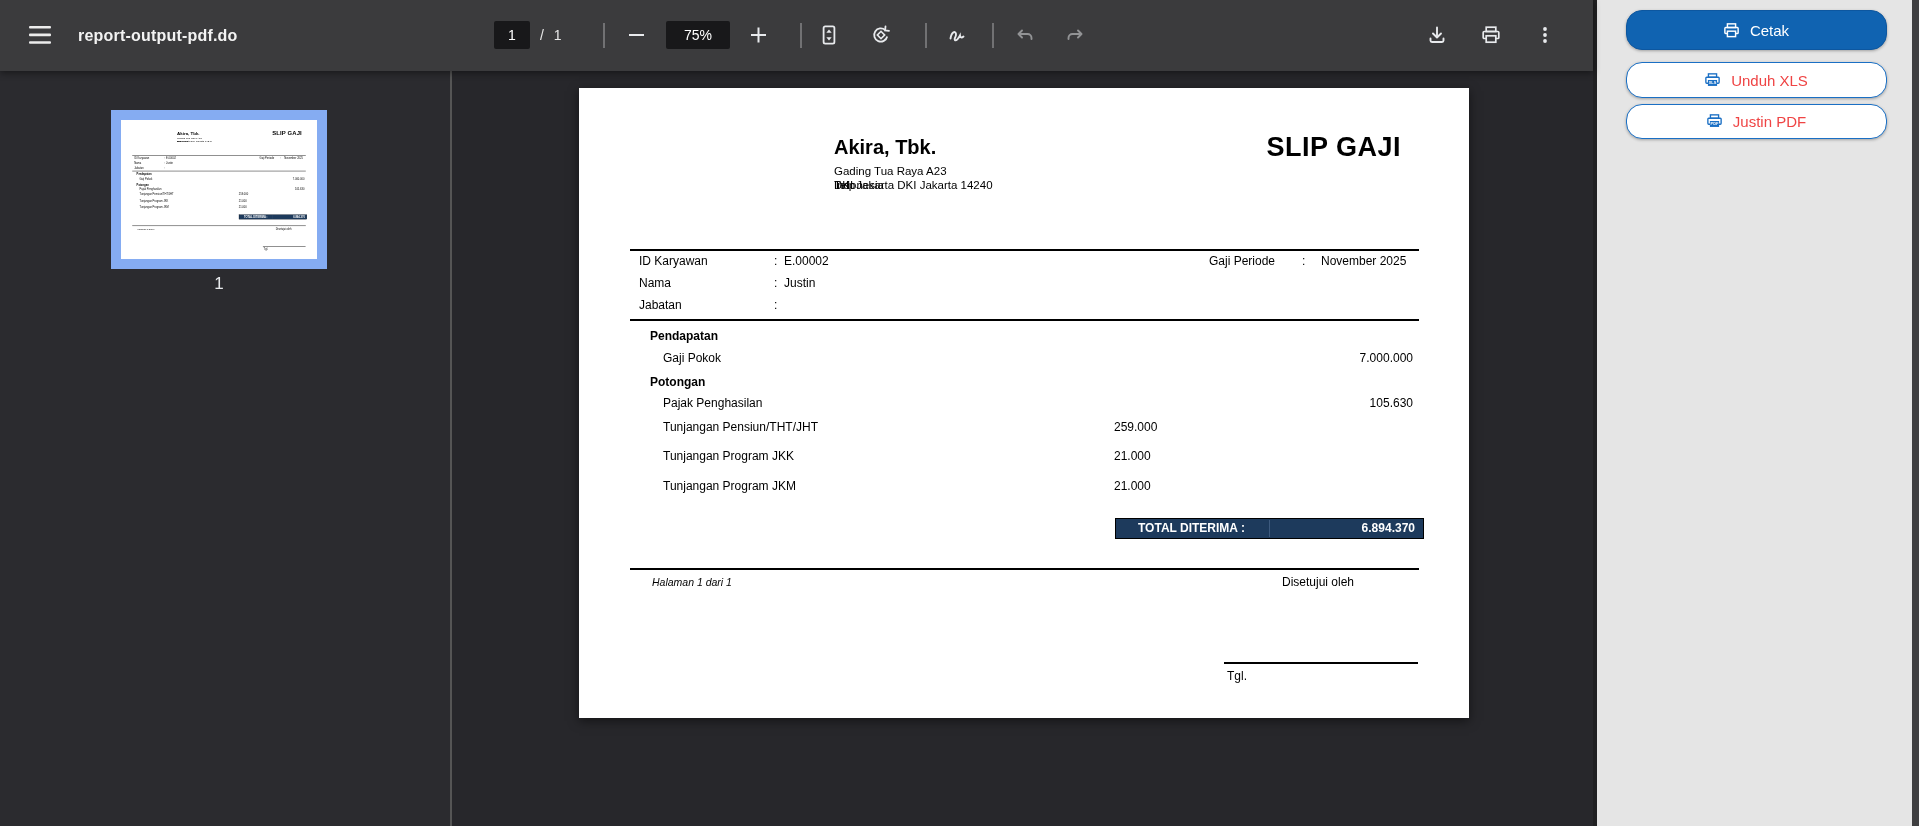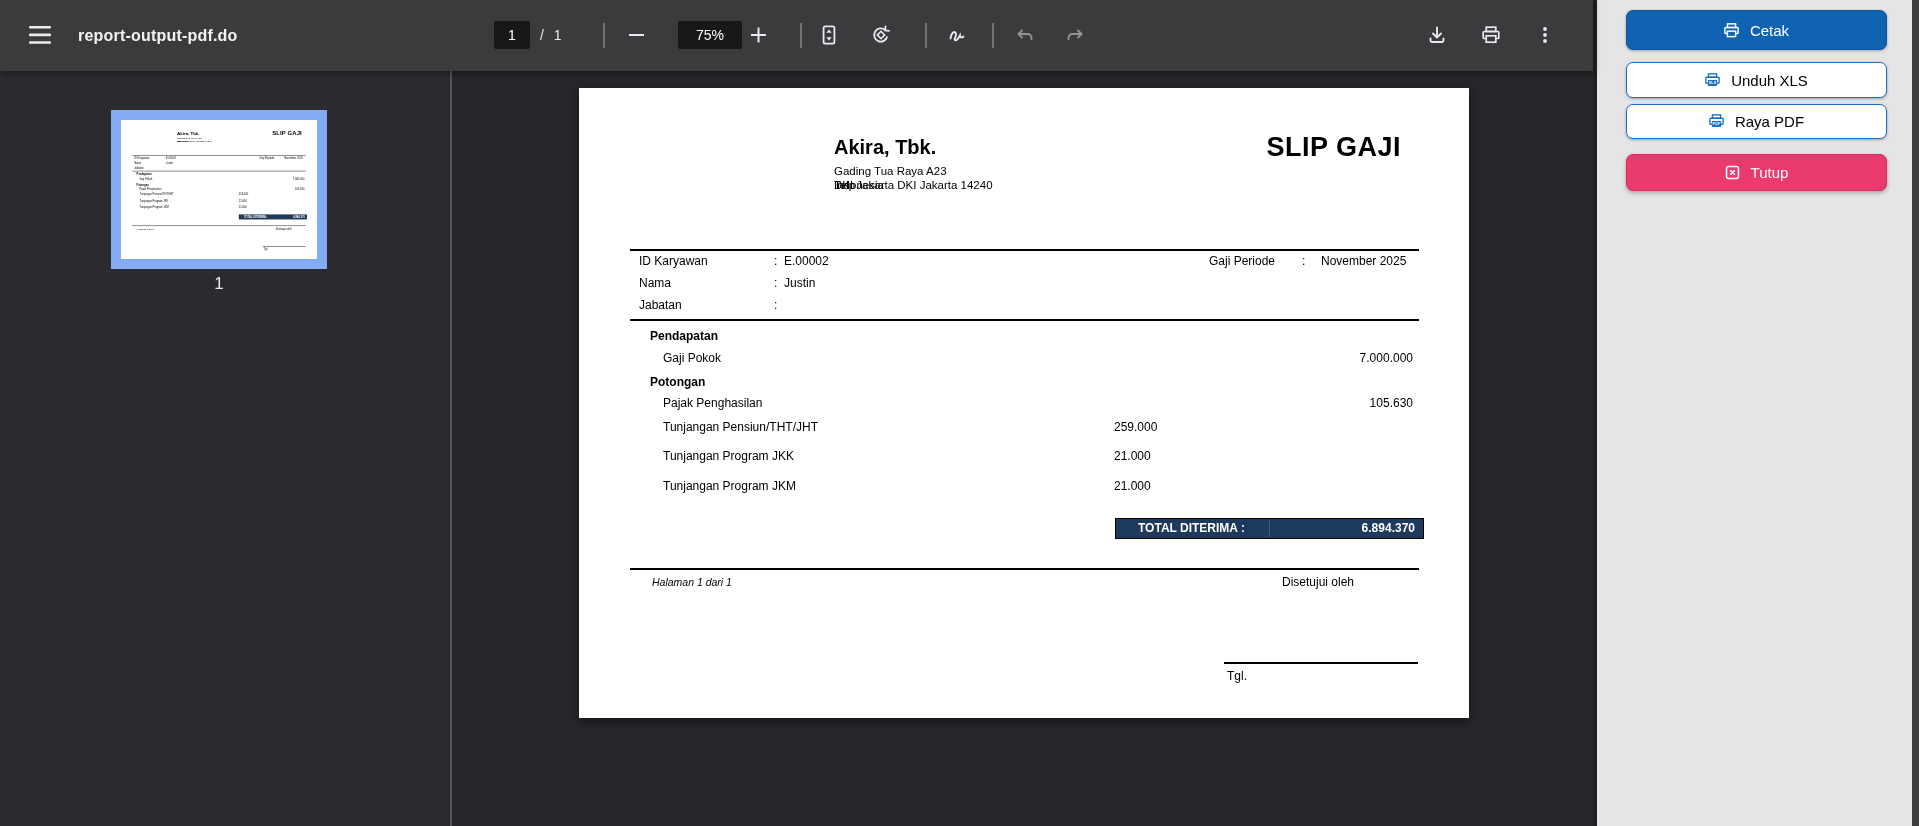--- a/index.html
+++ b/index.html
@@ -6,21 +6,21 @@
   .app{position:relative;width:1919px;height:826px;display:flex;overflow:hidden;}
 
   
   .viewer{width:1593px;height:826px;display:flex;flex-direction:column;background:#27272b;}
   .toolbar{position:relative;height:71px;flex:0 0 71px;background:#3b3b3d;box-shadow:0 2px 7px rgba(0,0,0,.45);z-index:5;}
   .icon-btn{position:absolute;width:34px;height:34px;top:18px;border:none;background:transparent;display:flex;align-items:center;justify-content:center;border-radius:50%;cursor:pointer;padding:0;}
   .icon-btn svg{display:block;}
   .tb-title{position:absolute;left:78px;top:0;line-height:71px;color:#f3f3f3;font-size:16px;font-weight:700;letter-spacing:.2px;}
   .tb-box{position:absolute;top:21px;height:28px;background:#18181a;border:none;border-radius:2px;color:#fff;font-size:14px;text-align:center;font-family:inherit;padding:0;}
   .page-box{left:494px;width:36px;}
-  .zoom-box{left:666px;width:64px;line-height:28px;cursor:pointer;margin-left:12px;}
+  .zoom-box{left:666px;width:64px;line-height:28px;cursor:pointer;}
   .page-total{position:absolute;left:540px;top:0;line-height:71px;color:#e8e8e8;font-size:14px;word-spacing:6px;}
   .tb-div{position:absolute;top:23px;width:2px;height:25px;background:#717173;}
   .glyph-btn{color:#e8eaed;font-size:21px;line-height:1;}
   .dim svg{opacity:.5;}
 
   
   .content{flex:1;display:flex;min-height:0;}
   .thumb-panel{width:450px;flex:0 0 450px;background:#2b2b2f;border-right:2px solid #555;position:relative;}
   .thumb-sel{position:absolute;left:111px;top:39px;width:196px;height:139px;border:10px solid #85acf2;background:#fff;cursor:pointer;}
   .thumb-inner{position:relative;width:196px;height:139px;overflow:hidden;background:#fff;}
@@ -59,24 +59,24 @@
   .sig-line{left:645px;top:574px;width:194px;height:2px;background:#000;}
   .date-label{left:648px;top:581px;font-size:12px;}
 
   
   .pdf-page.mini{left:0;top:0;transform:scale(0.22);transform-origin:0 0;box-shadow:none;}
 
   
   .side-panel{width:326px;flex:0 0 326px;background:#e5e5e5;position:relative;display:flex;flex-direction:column;align-items:center;}
   .side-panel::before{content:"";position:absolute;left:0;top:0;width:4px;height:100%;background:#202022;}
   .side-panel::after{content:"";position:absolute;right:0;top:0;width:7px;height:100%;background:#3f3f41;}
-  .sp-btn{width:261px;border-radius:7px;display:flex;align-items:center;justify-content:center;gap:10px;font-size:15px;font-family:inherit;cursor:pointer;box-shadow:0 1px 3px rgba(0,0,0,.3);border:1px solid transparent;box-sizing:border-box;padding:0;}
+  .sp-btn{width:261px;border-radius:16px;display:flex;align-items:center;justify-content:center;gap:10px;font-size:15px;font-family:inherit;cursor:pointer;box-shadow:0 1px 3px rgba(0,0,0,.3);border:1px solid transparent;box-sizing:border-box;padding:0;}
   .sp-btn svg{flex:0 0 auto;}
   .sp-primary{background:#1063b1;color:#fff;height:40px;margin-top:10px;border-color:#0d57a0;}
-  .sp-outline{background:#fff;color:#000000;border:1px solid #1a6fc4;height:36px;}
+  .sp-outline{background:#fff;color:#ef4444;border:1px solid #1a6fc4;height:36px;}
   .sp-xls{margin-top:12px;}
   .sp-pdf{margin-top:6px;height:35px;}
   .sp-plain{background:#fff;color:#1a6fc4;border:1px solid #c9d3e2;height:37px;margin-top:16px;font-size:16px;box-shadow:0 2px 4px rgba(0,0,0,.28);}
   .sp-danger{background:#ea3a6e;color:#fff;height:37px;margin-top:15px;border-color:#d02e5e;box-shadow:0 2px 4px rgba(0,0,0,.28);}
 </style>
 </head>
 <body>
 
 <div class="app">
 
@@ -351,23 +351,16 @@
         </svg>
       <span>Unduh XLS</span>
     </button>
     <button class="sp-btn sp-outline sp-pdf">
       <svg width="17" height="17" viewBox="0 0 20 20" fill="none" stroke="#1a6fc4" stroke-width="1.6">
           <rect x="5.2" y="2.2" width="9.6" height="4"></rect>
           <rect x="2.2" y="6.2" width="15.6" height="7" rx="1"></rect>
           <rect x="4.6" y="9.4" width="10.8" height="7" fill="#1a6fc4" stroke="none"></rect>
           <text x="10" y="14.6" text-anchor="middle" font-size="4.6" font-weight="bold" fill="#fff" stroke="none" font-family="Liberation Sans, sans-serif">PDF</text>
         </svg>
-      <span>Raya PDF</span>
-    </button>
-    <button class="sp-btn sp-danger">
-      <svg width="17" height="17" viewBox="0 0 20 20" fill="none" stroke="#fff" stroke-width="1.8">
-          <rect x="3" y="3" width="14" height="14" rx="2.5"></rect>
-          <path d="M7.3 7.3 l5.4 5.4 M12.7 7.3 l-5.4 5.4"></path>
-        </svg>
-      <span>Tutup</span>
+      <span>Justin PDF</span>
     </button>
   </div>
 </div>
 
 </body></html>

